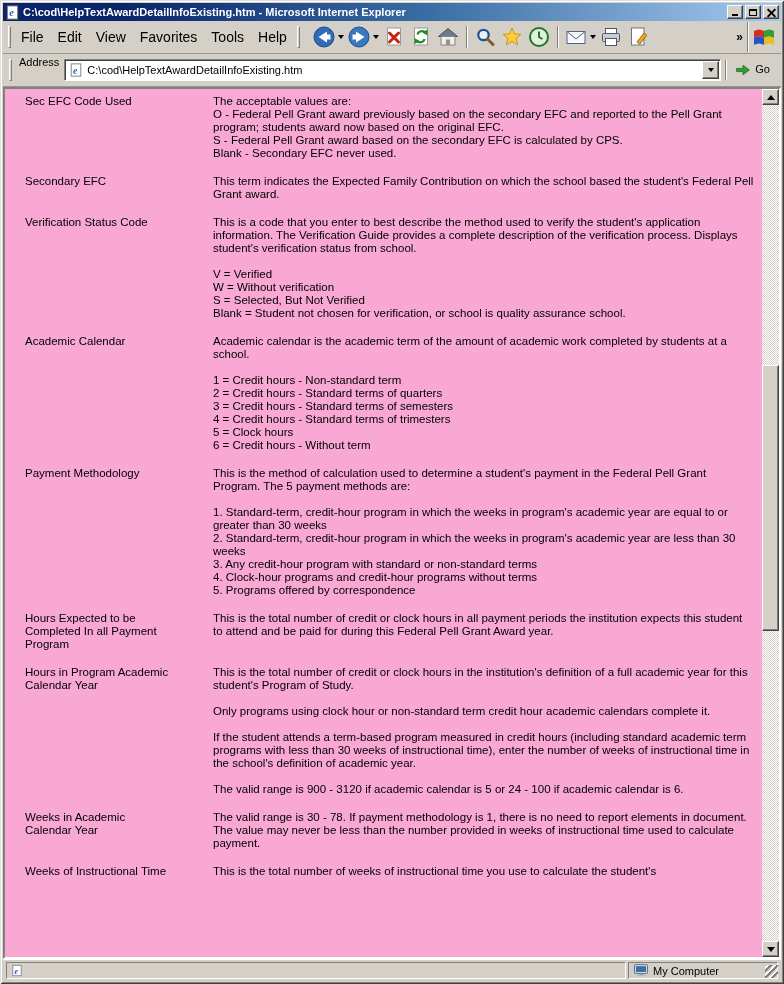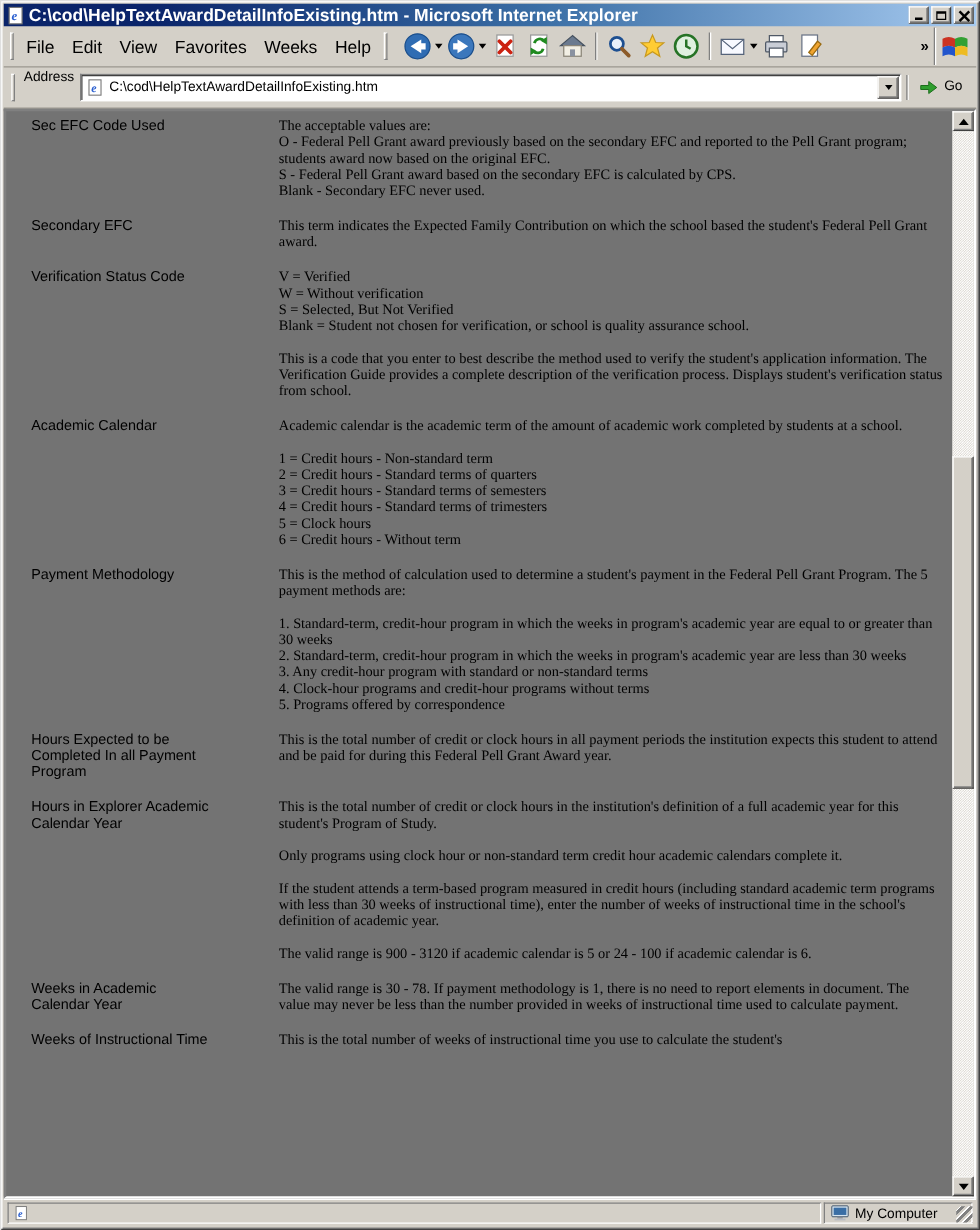--- a/index.html
+++ b/index.html
@@ -7,21 +7,21 @@
   body { font-family:"Liberation Sans", sans-serif; background:#D4D0C8; }
 
   .window{ width:784px; height:984px; background:#D4D0C8; padding:3px;
     box-shadow: inset 1px 1px 0 #DFDFDF, inset -1px -1px 0 #404040,
                 inset 2px 2px 0 #FFFFFF, inset -2px -2px 0 #808080;
     display:flex; flex-direction:column; }
 
   
   .titlebar{ flex:0 0 18px; background:linear-gradient(90deg,#0A246A 0%,#0A246A 15%,#3A6EA5 55%,#A6CAF0 100%);
     display:flex; align-items:center; padding:0 2px; gap:3px; }
-  .title-text{ color:#fff; font-weight:bold; font-size:14px; flex:1; white-space:nowrap; overflow:hidden; }
+  .title-text{ color:#fff; font-weight:bold; font-size:11px; flex:1; white-space:nowrap; overflow:hidden; }
   .winbtns{ display:flex; }
   .winbtn{ width:16px; height:14px; background:#D4D0C8; border:1px solid; border-color:#FFF #404040 #404040 #FFF;
     box-shadow: inset -1px -1px 0 #808080; display:flex; align-items:center; justify-content:center; margin-left:2px; }
   .glyph-min{ width:6px; height:2px; background:#000; align-self:flex-end; margin-bottom:2px; }
   .glyph-max{ width:8px; height:7px; border:1px solid #000; border-top-width:2px; }
   .glyph-close{ position:relative; width:9px; height:9px; }
   .glyph-close::before,.glyph-close::after{ content:""; position:absolute; left:-1px; top:4px; width:11px; height:2px; background:#000; }
   .glyph-close::before{ transform:rotate(45deg); }
   .glyph-close::after{ transform:rotate(-45deg); }
 
@@ -46,25 +46,25 @@
     box-shadow: inset 1px 1px 0 #404040; display:flex; align-items:center; padding-left:4px; gap:4px; }
   .address-text{ font-size:11px; flex:1; white-space:nowrap; overflow:hidden; color:#000; }
   .combo-drop{ width:17px; align-self:stretch; margin:1px; background:#D4D0C8; border:1px solid;
     border-color:#FFF #404040 #404040 #FFF; box-shadow: inset -1px -1px 0 #808080;
     display:flex; align-items:center; justify-content:center; }
   .combo-drop .drop{ margin:0; }
   .go-sep{ width:2px; height:20px; border-left:1px solid #808080; border-right:1px solid #FFF; margin:0 4px; }
   .go-button{ display:flex; align-items:flex-start; gap:4px; font-size:11px; padding:2px 8px 2px 4px; color:#000; }
 
   
-  .content-frame{ flex:1; min-height:0; display:flex; background:#737373;
+  .content-frame{ flex:1; min-height:0; display:flex; background:#f9a8d4;
     border:2px solid; border-color:#808080 #FFF #FFF #808080; }
   .page{ flex:1; overflow:hidden; padding:6px 8px 0 20px; font-size:11.5px; line-height:13px; color:#000; }
   .entry{ display:grid; grid-template-columns:146px 1fr; column-gap:42px; margin-bottom:15px; }
-  .para{ white-space:pre-wrap; margin:0 0 13px 10px;font-family:Liberation Serif, serif; }
+  .para{ white-space:pre-wrap; margin:0 0 13px 0; }
   .para:last-child{ margin-bottom:0; }
 
   
   .vscrollbar{ flex:0 0 17px; display:flex; flex-direction:column; background:#D4D0C8; }
   .sb-btn{ height:16px; background:#D4D0C8; border:1px solid; border-color:#FFF #404040 #404040 #FFF;
     box-shadow: inset -1px -1px 0 #808080; display:flex; align-items:center; justify-content:center; }
   .tri-up{ width:0; height:0; border-left:4px solid transparent; border-right:4px solid transparent; border-bottom:5px solid #000; }
   .tri-down{ width:0; height:0; border-left:4px solid transparent; border-right:4px solid transparent; border-top:5px solid #000; }
   .sb-track{ flex:1; position:relative; background-color:#FFF;
     background-image:linear-gradient(45deg,#D6D2CA 25%,transparent 25%,transparent 75%,#D6D2CA 75%),
@@ -72,21 +72,21 @@
     background-size:2px 2px; background-position:0 0,1px 1px; }
   .sb-thumb{ position:absolute; left:0; width:100%; top:260px; height:266px; background:#D4D0C8;
     border:1px solid; border-color:#FFF #404040 #404040 #FFF; box-shadow: inset -1px -1px 0 #808080; }
 
   
   .statusbar{ flex:0 0 22px; display:flex; gap:2px; padding:3px 3px 2px; position:relative;
     box-shadow: inset 0 1px 0 #FFF; }
   .status-pane{ border:1px solid; border-color:#808080 #FFF #FFF #808080; display:flex; align-items:center;
     font-size:11px; padding:0 4px; gap:4px; color:#000; }
   .pane-main{ flex:1; }
-  .pane-zone{ width:119px; }
+  .pane-zone{ width:150px; }
   .resize-grip{ width:13px; height:13px; position:absolute; right:3px; bottom:3px;
     background:repeating-linear-gradient(135deg, transparent 0 2px, #FFF 2px 3px, #808080 3px 5px); }
   svg{ display:block; }
 </style>
 </head>
 <body>
 
 <div class="window">
 
   <div class="titlebar">
@@ -110,21 +110,21 @@
     </span>
   </div>
 
   <div class="toolband">
     <span class="grip"></span>
     <nav class="menubar">
       <span class="menu-item">File</span>
       <span class="menu-item">Edit</span>
       <span class="menu-item">View</span>
       <span class="menu-item">Favorites</span>
-      <span class="menu-item">Weeks</span>
+      <span class="menu-item">Tools</span>
       <span class="menu-item">Help</span>
     </nav>
     <span class="grip"></span>
     <div class="toolbar">
       <span class="tb-group">
         <span class="tb-btn">
           <span>
               <svg width="24" height="24" viewBox="0 0 24 24">
                 <circle cx="12" cy="12" r="10" fill="#2F6CB3" stroke="#1A4E8C"></circle>
                 <polygon points="15,6.5 6.5,12 15,17.5" fill="#FFF"></polygon>
@@ -281,25 +281,25 @@
   <div class="entry">
     <div class="term">Secondary EFC</div>
     <div class="definition">
               <div class="para">This term indicates the Expected Family Contribution on which the school based the student's Federal Pell Grant award.</div>
             </div>
   </div>
 
   <div class="entry">
     <div class="term">Verification Status Code</div>
     <div class="definition">
+              <div class="para">This is a code that you enter to best describe the method used to verify the student's application information. The Verification Guide provides a complete description of the verification process. Displays student's verification status from school.</div>
               <div class="para">V = Verified
 W = Without verification
 S = Selected, But Not Verified
 Blank = Student not chosen for verification, or school is quality assurance school.</div>
-              <div class="para">This is a code that you enter to best describe the method used to verify the student's application information. The Verification Guide provides a complete description of the verification process. Displays student's verification status from school.</div>
             </div>
   </div>
 
   <div class="entry">
     <div class="term">Academic Calendar</div>
     <div class="definition">
               <div class="para">Academic calendar is the academic term of the amount of academic work completed by students at a school.</div>
               <div class="para">1 = Credit hours - Non-standard term
 2 = Credit hours - Standard terms of quarters
 3 = Credit hours - Standard terms of semesters
@@ -322,21 +322,21 @@
   </div>
 
   <div class="entry">
     <div class="term">Hours Expected to be Completed In all Payment Program</div>
     <div class="definition">
               <div class="para">This is the total number of credit or clock hours in all payment periods the institution expects this student to attend and be paid for during this Federal Pell Grant Award year.</div>
             </div>
   </div>
 
   <div class="entry">
-    <div class="term">Hours in Explorer Academic Calendar Year</div>
+    <div class="term">Hours in Program Academic Calendar Year</div>
     <div class="definition">
               <div class="para">This is the total number of credit or clock hours in the institution's definition of a full academic year for this student's Program of Study.</div>
               <div class="para">Only programs using clock hour or non-standard term credit hour academic calendars complete it.</div>
               <div class="para">If the student attends a term-based program measured in credit hours (including standard academic term programs with less than 30 weeks of instructional time), enter the number of weeks of instructional time in the school's definition of academic year.</div>
               <div class="para">The valid range is 900 - 3120 if academic calendar is 5 or 24 - 100 if academic calendar is 6.</div>
             </div>
   </div>
 
   <div class="entry">
     <div class="term">Weeks in Academic Calendar Year</div>

